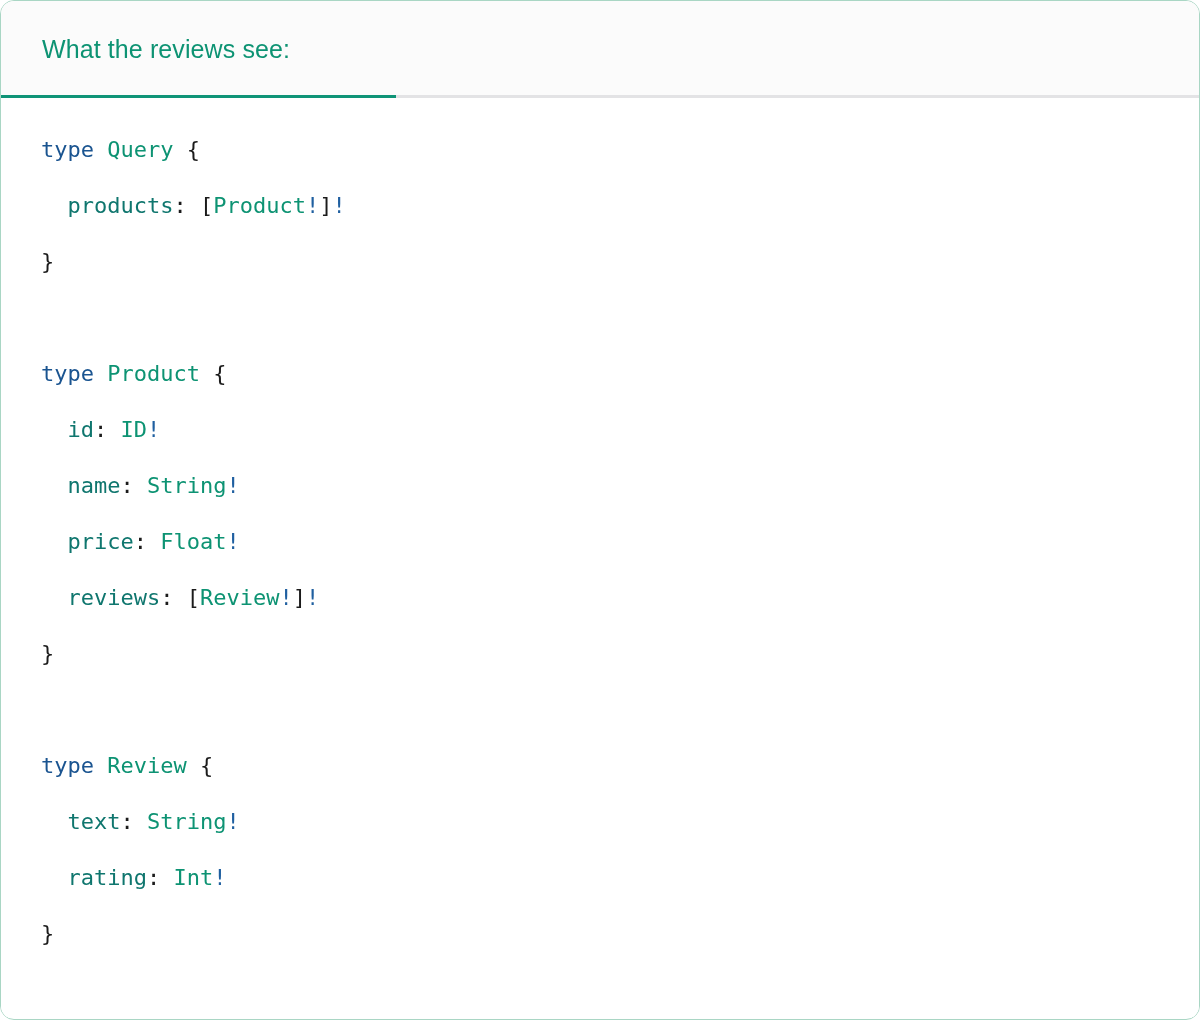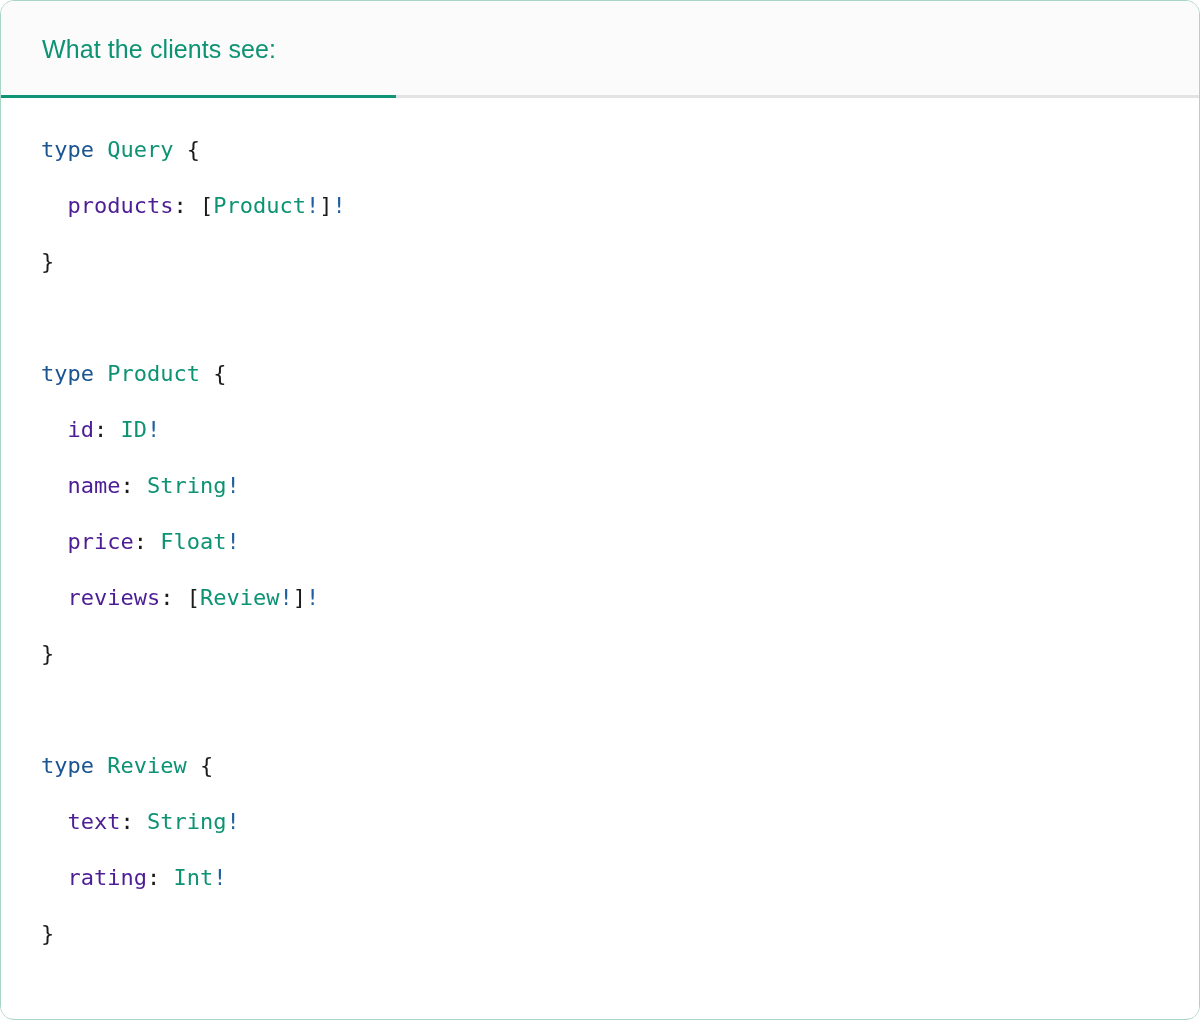--- a/index.html
+++ b/index.html
@@ -106,31 +106,31 @@
   }
 
   .code-line.blank {
     height: 56px;
   }
 
   
   .tok-keyword { color: #1a5490; }
   .tok-type    { color: #0d9373; }
   .tok-punct   { color: #1b1b1b; }
-  .tok-field   { color: #4c1d95; }
+  .tok-field   { color: #0f766e; }
   .tok-bang    { color: #1f5fa0; }
 </style>
 </head>
 <body>
 
 <div class="card">
 
   <div class="tabstrip">
     <div class="tab">
-      <span class="tab-label">What the clients see:</span>
+      <span class="tab-label">What the reviews see:</span>
     </div>
     <div class="tab-underline"></div>
   </div>
 
   <div class="code-body">
     <pre class="code-block" id="code-block"><div class="code-line"><span class="tok-keyword">type</span><span class="tok-punct"> </span><span class="tok-type">Query</span><span class="tok-punct"> {</span></div><div class="code-line"><span class="tok-field">  products</span><span class="tok-punct">: </span><span class="tok-punct">[</span><span class="tok-type">Product</span><span class="tok-bang">!</span><span class="tok-punct">]</span><span class="tok-bang">!</span></div><div class="code-line"><span class="tok-punct">}</span></div><div class="code-line blank">​</div><div class="code-line"><span class="tok-keyword">type</span><span class="tok-punct"> </span><span class="tok-type">Product</span><span class="tok-punct"> {</span></div><div class="code-line"><span class="tok-field">  id</span><span class="tok-punct">: </span><span class="tok-type">ID</span><span class="tok-bang">!</span></div><div class="code-line"><span class="tok-field">  name</span><span class="tok-punct">: </span><span class="tok-type">String</span><span class="tok-bang">!</span></div><div class="code-line"><span class="tok-field">  price</span><span class="tok-punct">: </span><span class="tok-type">Float</span><span class="tok-bang">!</span></div><div class="code-line"><span class="tok-field">  reviews</span><span class="tok-punct">: </span><span class="tok-punct">[</span><span class="tok-type">Review</span><span class="tok-bang">!</span><span class="tok-punct">]</span><span class="tok-bang">!</span></div><div class="code-line"><span class="tok-punct">}</span></div><div class="code-line blank">​</div><div class="code-line"><span class="tok-keyword">type</span><span class="tok-punct"> </span><span class="tok-type">Review</span><span class="tok-punct"> {</span></div><div class="code-line"><span class="tok-field">  text</span><span class="tok-punct">: </span><span class="tok-type">String</span><span class="tok-bang">!</span></div><div class="code-line"><span class="tok-field">  rating</span><span class="tok-punct">: </span><span class="tok-type">Int</span><span class="tok-bang">!</span></div><div class="code-line"><span class="tok-punct">}</span></div></pre>
   </div>
 
 </div>
 

